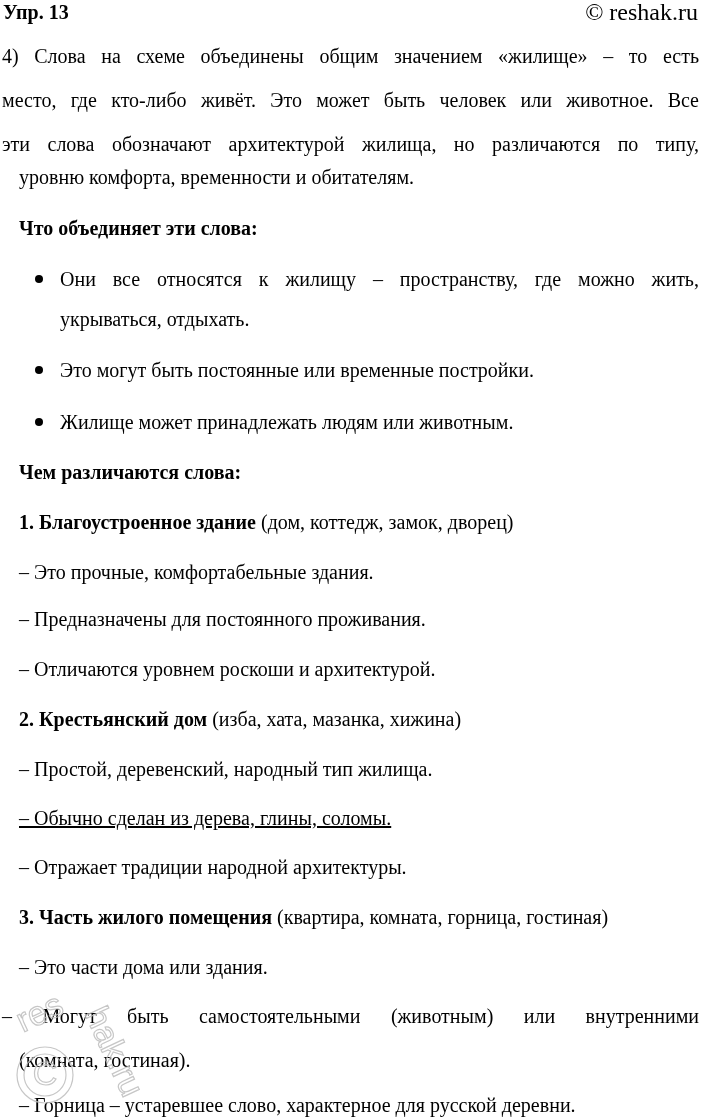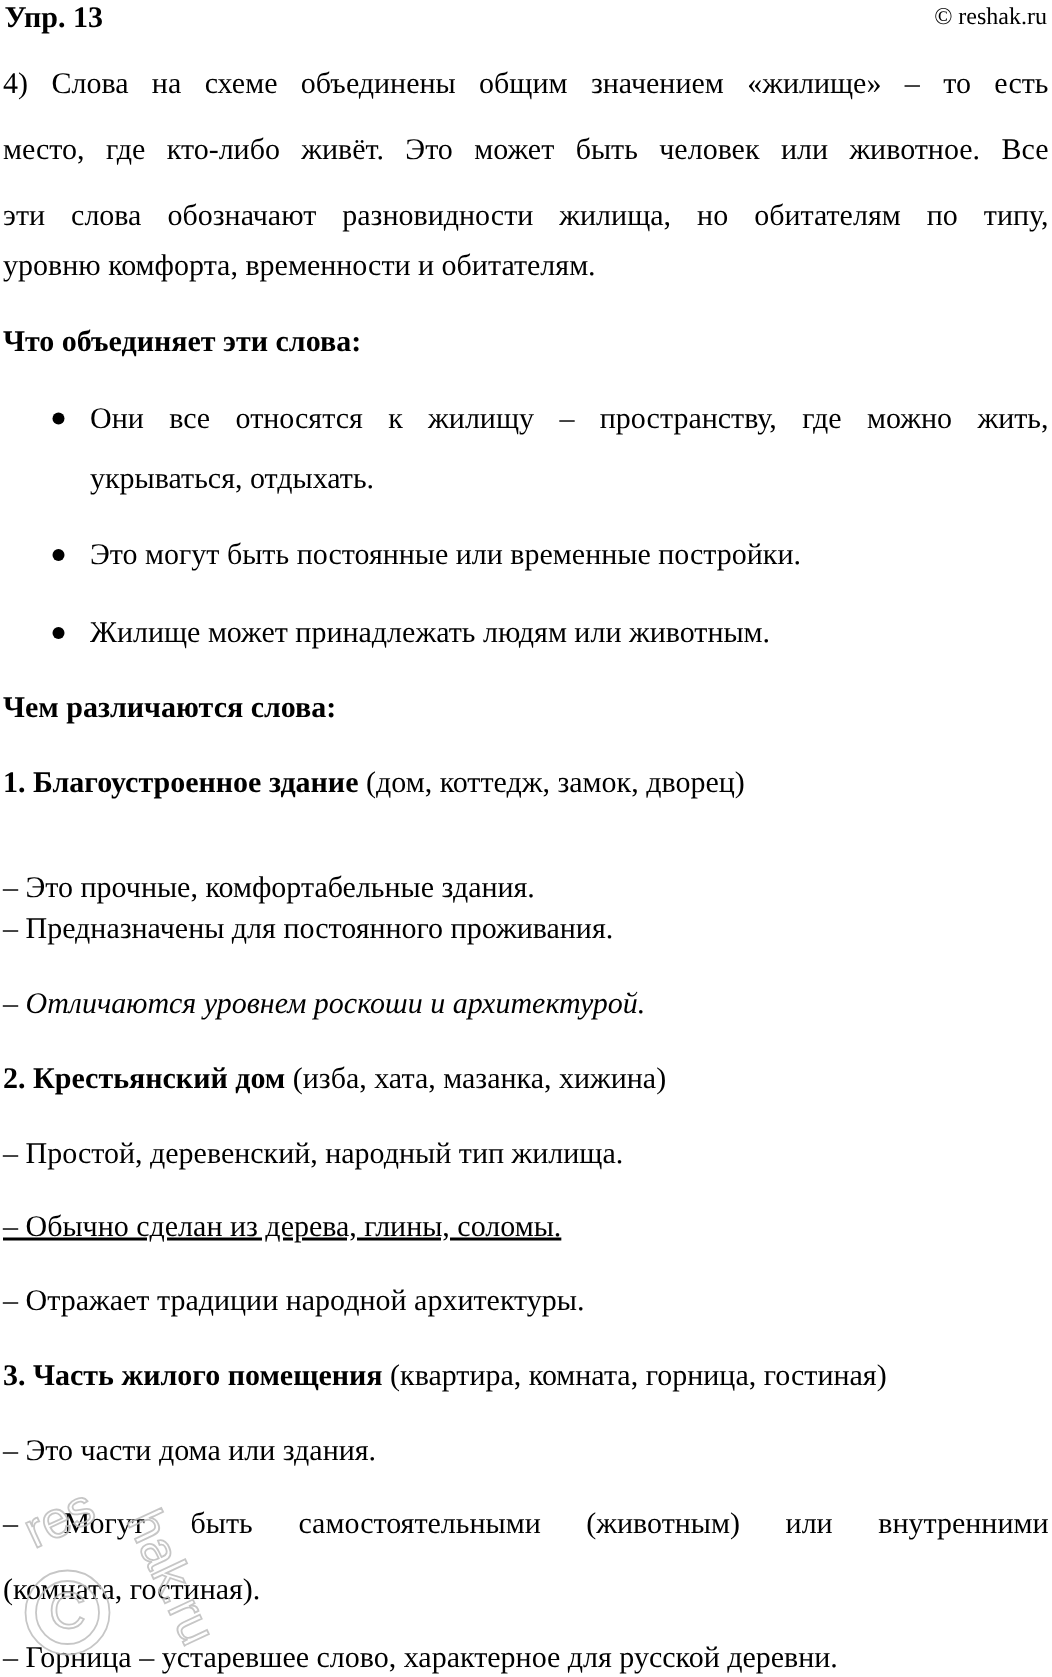--- a/index.html
+++ b/index.html
@@ -10,24 +10,24 @@
   }
   .header {
     position: absolute; top: 0; left: 0; width: 701px; height: 30px;
   }
   .ex-title {
     position: absolute; left: 3px; top: 1px;
     font-weight: bold; font-size: 20px; line-height: 22px;
   }
   .copyright {
     position: absolute; right: 3px; top: 1px;
-    font-size: 16px; line-height: 22px;
+    font-size: 24px; line-height: 22px;
   }
   .line {
-    position: absolute; left: 2px; font-size: 20px; line-height: 24px;
+    position: absolute; left: 19px; font-size: 20px; line-height: 24px;
     white-space: nowrap;
   }
   .justify {
     position: absolute; left: 2px; width: 697px; font-size: 20px; line-height: 24px;
     text-align: justify; text-align-last: justify; white-space: nowrap;
   }
   .bold { font-weight: bold; }
   .bullet {
     position: absolute; left: 35px; width: 8px; height: 8px; border-radius: 50%;
     background: #000;
@@ -41,43 +41,43 @@
 </head>
 <body>
 
 <div class="header">
   <div class="ex-title">Упр. 13</div>
   <div class="copyright">© reshak.ru</div>
 </div>
 
 <div class="justify" style="top:44px;">4) Слова на схеме объединены общим значением «жилище» – то есть</div>
 <div class="justify" style="top:88px;">место, где кто-либо живёт. Это может быть человек или животное. Все</div>
-<div class="justify" style="top:132px;">эти слова обозначают разновидности жилища, но обитателям по типу,</div>
+<div class="justify" style="top:132px;">эти слова обозначают архитектурой жилища, но различаются по типу,</div>
 <div class="line" style="top:165px;">уровню комфорта, временности и обитателям.</div>
 
 <div class="line bold" style="top:216px;">Что объединяет эти слова:</div>
 
 <div class="bullet" style="top:275px;"></div>
 <div class="line bullet-text" style="top:267px; width:639px; text-align:justify; text-align-last:justify;">Они все относятся к жилищу – пространству, где можно жить,</div>
 <div class="line bullet-text" style="top:307px;">укрываться, отдыхать.</div>
 
 <div class="bullet" style="top:366px;"></div>
 <div class="line bullet-text" style="top:358px;">Это могут быть постоянные или временные постройки.</div>
 
 <div class="bullet" style="top:418px;"></div>
 <div class="line bullet-text" style="top:410px;">Жилище может принадлежать людям или животным.</div>
 
 <div class="line bold" style="top:460px;">Чем различаются слова:</div>
 
 <div class="line" style="top:510px;">
   <span class="bold">1. Благоустроенное здание</span><span> (дом, коттедж, замок, дворец)</span>
 </div>
-<div class="line" style="top:560px;margin-top:20px;">– Это прочные, комфортабельные здания.</div>
+<div class="line" style="top:560px;">– Это прочные, комфортабельные здания.</div>
 <div class="line" style="top:607px;">– Предназначены для постоянного проживания.</div>
-<div class="line" style="top:657px;font-style:italic;">– Отличаются уровнем роскоши и архитектурой.</div>
+<div class="line" style="top:657px;">– Отличаются уровнем роскоши и архитектурой.</div>
 
 <div class="line" style="top:707px;">
   <span class="bold">2. Крестьянский дом</span><span> (изба, хата, мазанка, хижина)</span>
 </div>
 <div class="line" style="top:757px;">– Простой, деревенский, народный тип жилища.</div>
 <div class="line" style="top:806px;text-decoration:underline;">– Обычно сделан из дерева, глины, соломы.</div>
 <div class="line" style="top:855px;">– Отражает традиции народной архитектуры.</div>
 
 <div class="line" style="top:905px;">
   <span class="bold">3. Часть жилого помещения</span><span> (квартира, комната, горница, гостиная)</span>

